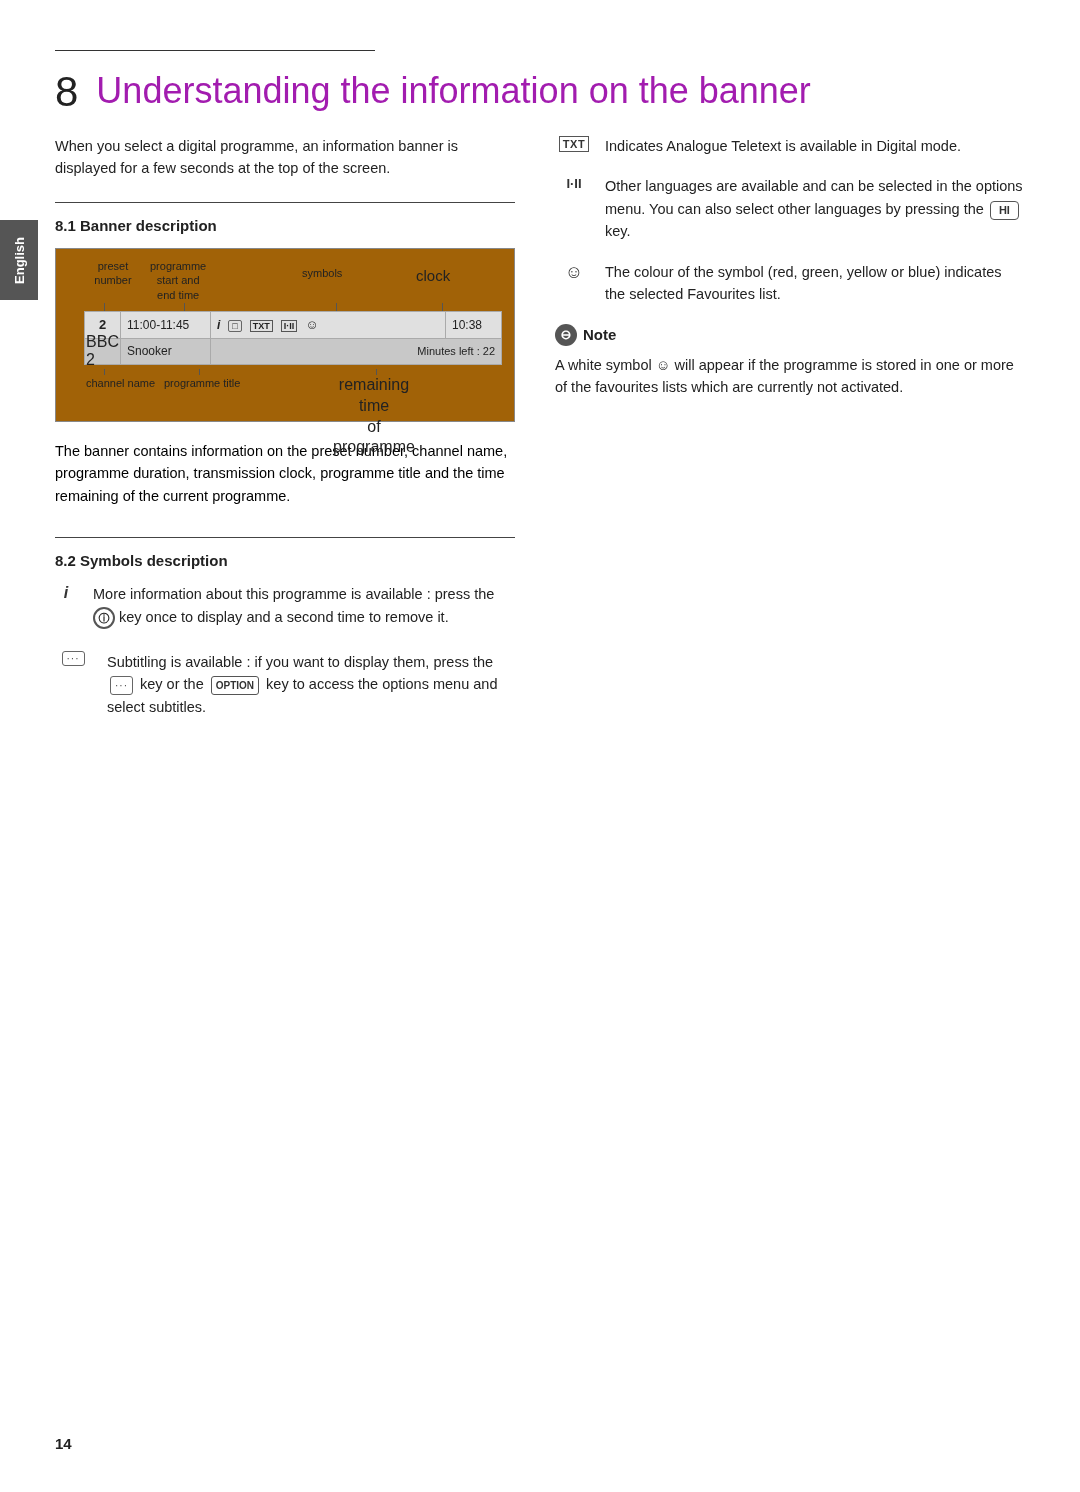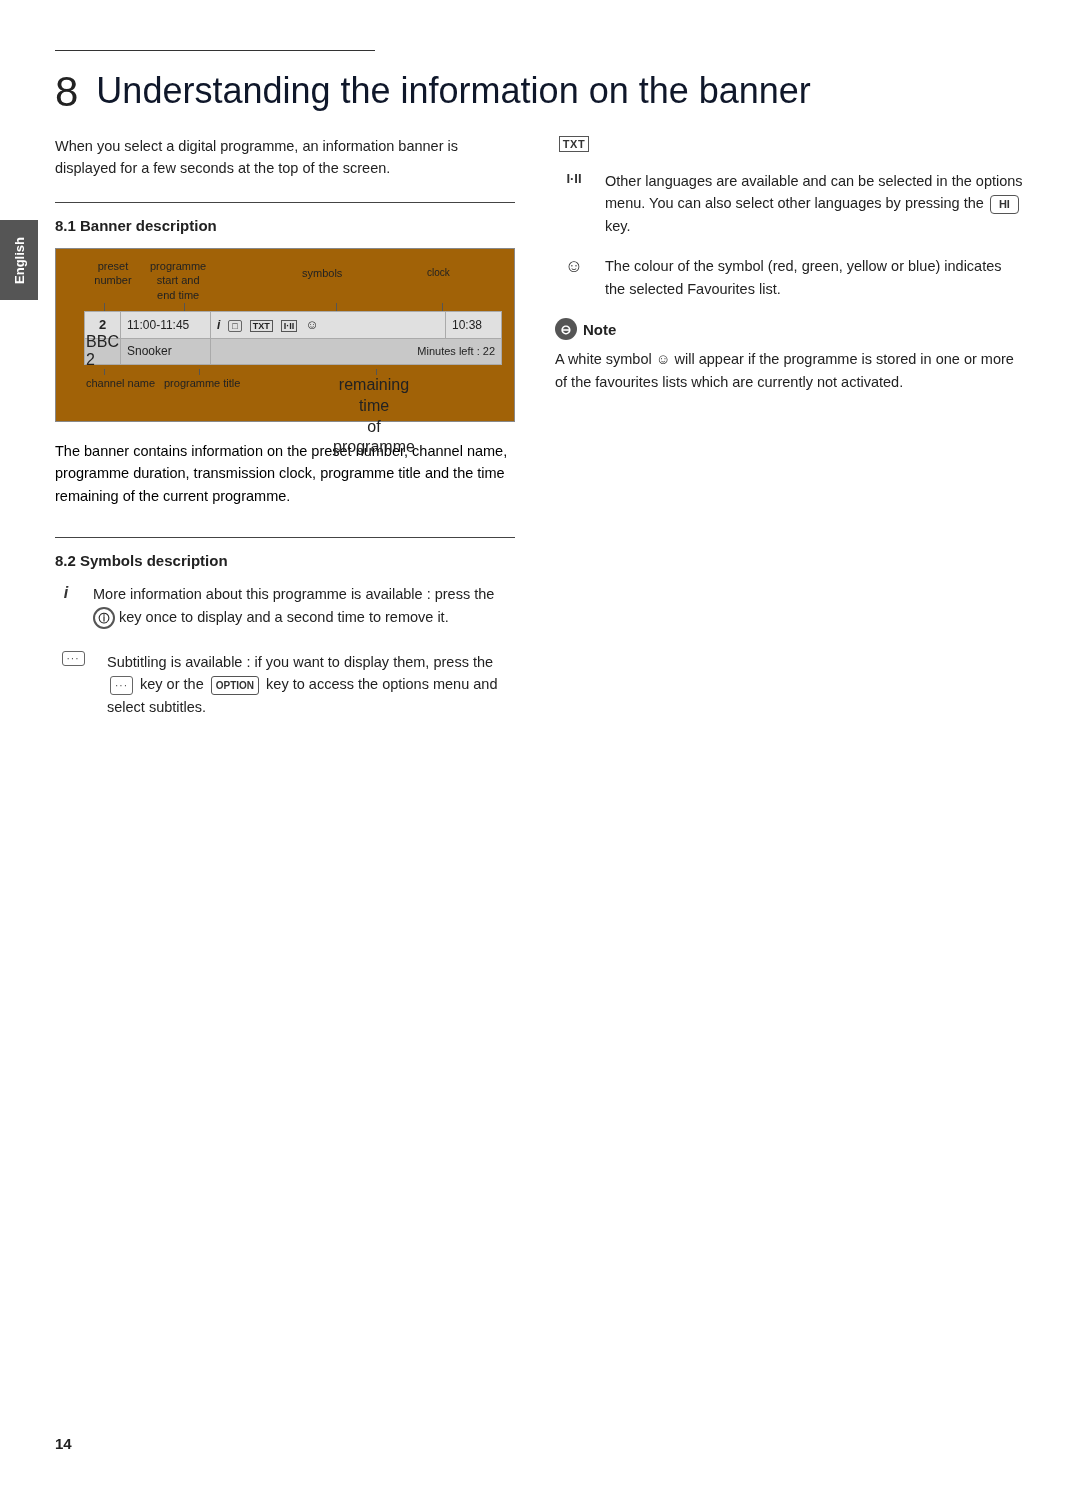--- a/index.html
+++ b/index.html
@@ -72,21 +72,21 @@
       font-weight: normal;
       color: #222;
       margin-right: 18px;
       line-height: 1;
       margin-top: 2px;
     }
 
     .section-title {
       font-size: 36px;
       font-weight: normal;
-      color: #0f172a;
+      color: #a21caf;
       line-height: 1.2;
     }
 
     
     .two-col {
       display: flex;
       gap: 40px;
       margin-top: 10px;
     }
 
@@ -447,21 +447,21 @@
         <hr class="sub-rule">
 
         <h2 class="sub-heading">8.1  Banner description</h2>
 
         <div class="banner-diagram">
 
           <div style="position:relative; height:52px;">
             <div class="annot-preset" style="left:4px; top:0; position:absolute; font-size:11px; line-height:1.3; text-align:center;">preset<br>number</div>
             <div style="position:absolute; left:66px; top:0; font-size:11px; line-height:1.3; text-align:center;">programme<br>start and<br>end time</div>
             <div style="position:absolute; left:218px; top:8px; font-size:11px; text-align:center;">symbols</div>
-            <div style="position:absolute; left:343px; top:8px; font-size:10px; text-align:center;">clock</div>
+            <div style="position:absolute; left:332px; top:8px; font-size:15px; text-align:center;">clock</div>
 
             <div style="position:absolute; left:20px; top:44px; width:1px; height:8px; background:#555;"></div>
             <div style="position:absolute; left:100px; top:44px; width:1px; height:8px; background:#555;"></div>
             <div style="position:absolute; left:252px; top:44px; width:1px; height:8px; background:#555;"></div>
             <div style="position:absolute; left:358px; top:44px; width:1px; height:8px; background:#555;"></div>
           </div>
 
           <div class="banner-row1">
             <div class="banner-cell banner-cell-preset">
               <span>2</span>
@@ -543,20 +543,23 @@
         </div>
 
       </div>
 
       <div class="right-col">
 
         <div class="right-item">
           <div class="right-item-icon">
             <span class="icon-txt">TXT</span>
           </div>
+          <p class="right-item-text">
+            Indicates Analogue Teletext is available in Digital mode.
+          </p>
         </div>
 
         <div class="right-item">
           <div class="right-item-icon">
             <span class="icon-iii">I·II</span>
           </div>
           <p class="right-item-text">
             Other languages are available and can be selected in the options menu. You can also select other languages by pressing the
             <span class="icon-hi-inline">HI</span>
             key.

